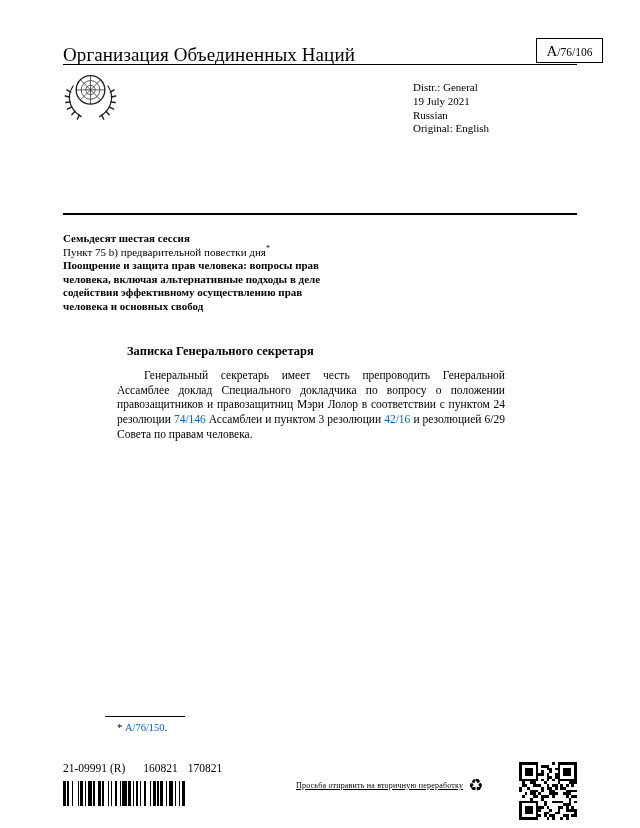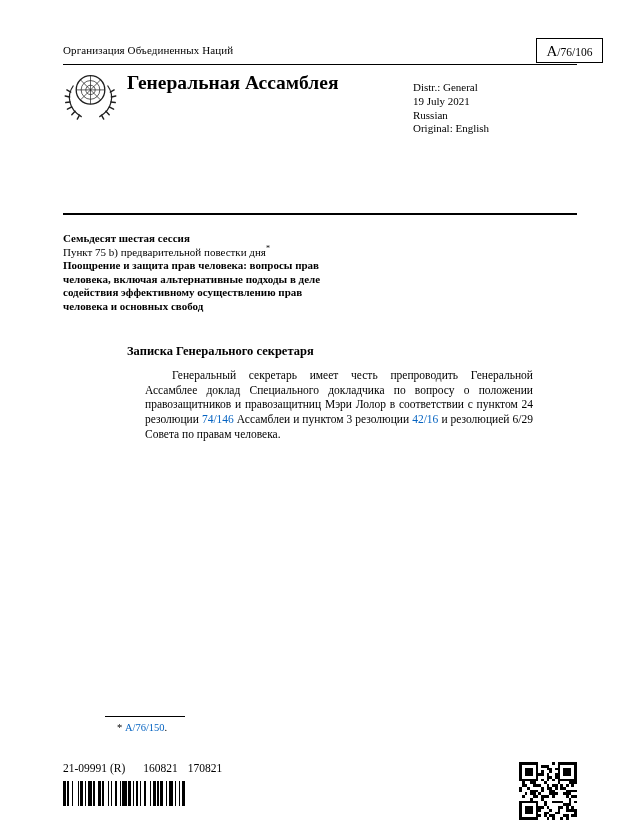--- a/index.html
+++ b/index.html
@@ -3,40 +3,40 @@
 <meta charset="utf-8">
 <style>
   * { margin:0; padding:0; box-sizing:border-box; }
   html,body { background:#ffffff; }
   .page {
     position:relative; width:640px; height:828px; background:#ffffff;
     font-family:"Liberation Serif","DejaVu Serif",serif; color:#000;
     overflow:hidden;
   }
   .abs { position:absolute; }
-  .org-name { left:63px; top:44px; font-size:11px; letter-spacing:.1px;text-align:right; }
+  .org-name { left:63px; top:44px; font-size:19px; letter-spacing:.1px;text-align:right; }
   .symbol-box {
     left:536px; top:38px; width:67px; height:25px;
     border:1px solid #000; text-align:center; line-height:23px; white-space:nowrap;
   }
   .sym-letter { font-size:15px; }
   .sym-rest { font-size:11.5px; }
   .header-rule { left:63px; top:64px; width:514px; height:1px; background:#000; }
   .emblem { left:63px; top:69px; width:55px; height:55px; }
   .masthead-title { left:127px; top:72px; font-size:19.5px; font-weight:bold; white-space:nowrap; }
   .distr-block { left:413px; top:81px; font-size:11px; line-height:13.8px; }
   .session-rule { left:63px; top:213px; width:514px; height:2px; background:#000; }
   .session-block { left:63px; top:232px; font-size:11px; line-height:13.6px; width:340px; }
   .bold { font-weight:bold; }
   .agenda-title { width:270px; font-weight:bold; }
   sup.fn { font-size:8px; vertical-align:super; line-height:0; }
   .doc-title { left:127px; top:311px; font-size:14.5px; font-weight:bold; white-space:nowrap; }
   .doc-subtitle { left:127px; top:344px; font-size:12.5px; font-weight:bold; white-space:nowrap; }
   .body-para {
-    left:145px; top:368px; width:388px;
+    left:117px; top:368px; width:388px;
     font-size:11.5px; line-height:14.7px; text-align:justify; text-indent:27px;
   }
   .doclink { color:#0563c1; text-decoration:none; cursor:pointer; }
   .footnote-rule { left:105px; top:716px; width:80px; height:1px; background:#000; }
   .footnote { left:105px; top:722px; font-size:10.5px; padding-left:12px; }
   .footer-id { left:63px; top:762px; font-size:11.5px; white-space:nowrap; }
   .fgap1 { margin-left:18px; }
   .fgap2 { margin-left:10px; }
   .barcode { left:63px; top:781px; width:123px; height:25px; overflow:hidden; }
   .recycle-row { left:296px; top:777px; display:flex; align-items:center; gap:5px; }
@@ -72,21 +72,20 @@
         <path d="M19,30 C6,48 10,74 34,87"></path>
         <path d="M81,30 C94,48 90,74 66,87"></path>
       </g>
       <g stroke="#1f1f1f" stroke-width="2.6" stroke-linecap="round">
         <path d="M14,42 l-7,-4 M12,51 l-8,-2 M13,60 l-8,1 M16,69 l-8,4 M22,77 l-6,6 M30,84 l-4,7"></path>
         <path d="M86,42 l7,-4 M88,51 l8,-2 M87,60 l8,1 M84,69 l8,4 M78,77 l6,6 M70,84 l4,7"></path>
       </g>
     </svg>
   </div>
 
-  <div class="abs masthead-title">Генеральная Ассамблея</div>
 
   <div class="abs distr-block">
     <div>Distr.: General</div>
     <div>19 July 2021</div>
     <div>Russian</div>
     <div>Original: English</div>
   </div>
 
   <div class="abs session-rule"></div>
 
@@ -132,20 +131,24 @@
       <div style="position: absolute; top: 0px; height: 100%; background: rgb(0, 0, 0); left: 89.9px; width: 2.9px;"></div>
       <div style="position: absolute; top: 0px; height: 100%; background: rgb(0, 0, 0); left: 94.25px; width: 1.45px;"></div>
       <div style="position: absolute; top: 0px; height: 100%; background: rgb(0, 0, 0); left: 97.15px; width: 2.9px;"></div>
       <div style="position: absolute; top: 0px; height: 100%; background: rgb(0, 0, 0); left: 102.95px; width: 1.45px;"></div>
       <div style="position: absolute; top: 0px; height: 100%; background: rgb(0, 0, 0); left: 105.85px; width: 4.35px;"></div>
       <div style="position: absolute; top: 0px; height: 100%; background: rgb(0, 0, 0); left: 111.65px; width: 1.45px;"></div>
       <div style="position: absolute; top: 0px; height: 100%; background: rgb(0, 0, 0); left: 116px; width: 1.45px;"></div>
       <div style="position: absolute; top: 0px; height: 100%; background: rgb(0, 0, 0); left: 118.9px; width: 2.9px;"></div>
     </div>
 
+  <div class="abs recycle-row">
+    <span class="recycle-text">Просьба отправить на вторичную переработку</span>
+    <span class="recycle-glyph">♻</span>
+  </div>
 
   <div class="abs qr">
       <div style="position: absolute; background: rgb(0, 0, 0); left: 0px; top: 0px; width: 2.7619px; height: 2.7619px;"></div>
       <div style="position: absolute; background: rgb(0, 0, 0); left: 2.7619px; top: 0px; width: 2.7619px; height: 2.7619px;"></div>
       <div style="position: absolute; background: rgb(0, 0, 0); left: 5.52381px; top: 0px; width: 2.7619px; height: 2.7619px;"></div>
       <div style="position: absolute; background: rgb(0, 0, 0); left: 8.28571px; top: 0px; width: 2.7619px; height: 2.7619px;"></div>
       <div style="position: absolute; background: rgb(0, 0, 0); left: 11.0476px; top: 0px; width: 2.7619px; height: 2.7619px;"></div>
       <div style="position: absolute; background: rgb(0, 0, 0); left: 13.8095px; top: 0px; width: 2.7619px; height: 2.7619px;"></div>
       <div style="position: absolute; background: rgb(0, 0, 0); left: 16.5714px; top: 0px; width: 2.7619px; height: 2.7619px;"></div>
       <div style="position: absolute; background: rgb(0, 0, 0); left: 33.1429px; top: 0px; width: 2.7619px; height: 2.7619px;"></div>

